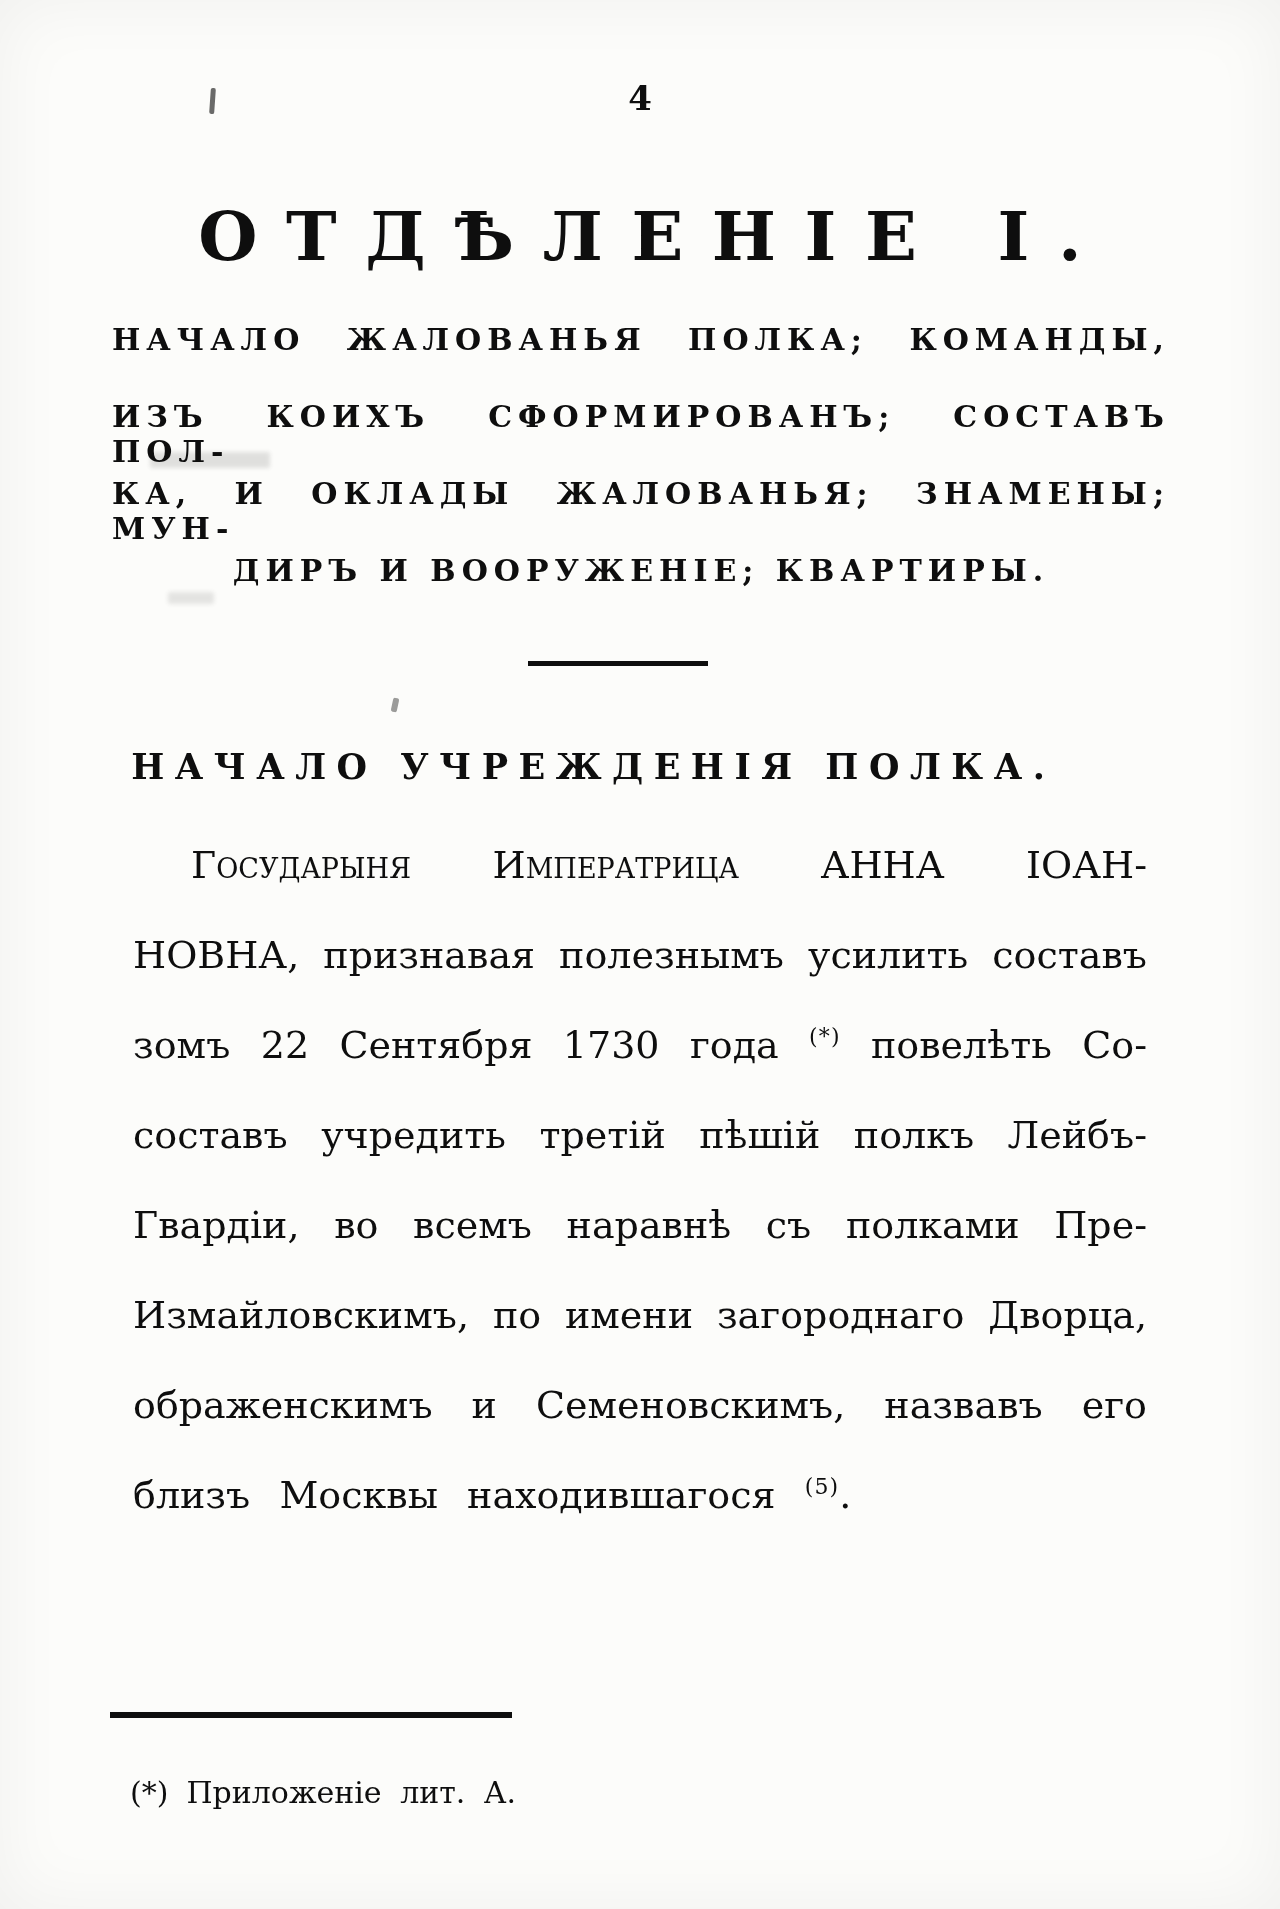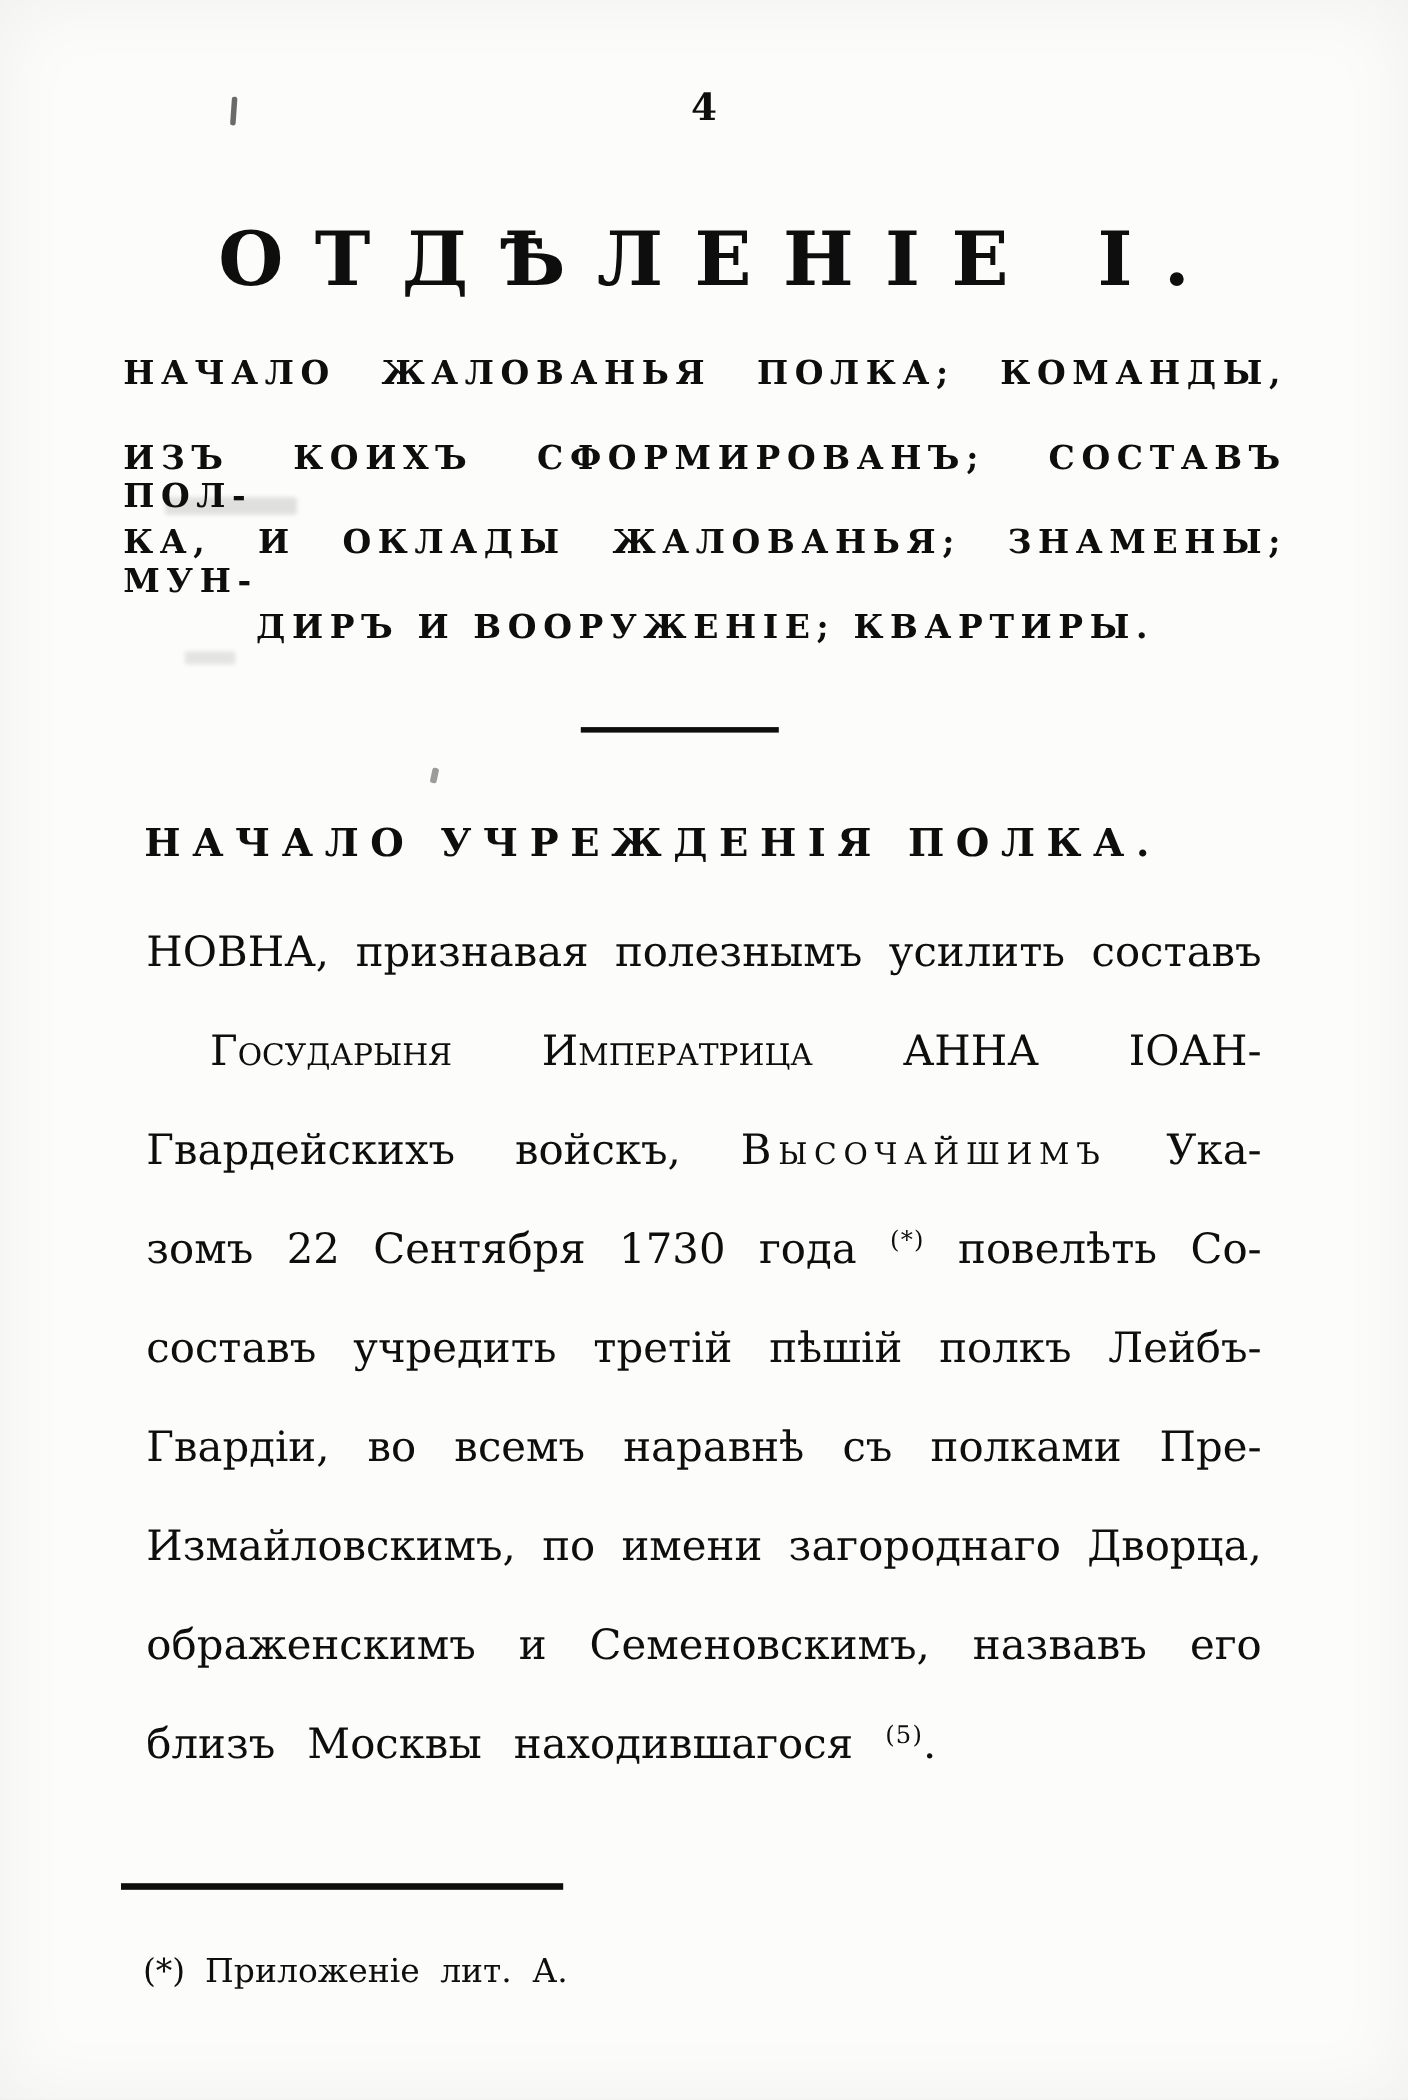--- a/index.html
+++ b/index.html
@@ -92,23 +92,22 @@
       <div class="subtitle-line">ИЗЪ КОИХЪ СФОРМИРОВАНЪ; СОСТАВЪ ПОЛ-</div>
       <div class="subtitle-line">КА, И ОКЛАДЫ ЖАЛОВАНЬЯ; ЗНАМЕНЫ; МУН-</div>
       <div class="subtitle-line">ДИРЪ И ВООРУЖЕНІЕ; КВАРТИРЫ.</div>
     </div>
 
   <div class="divider"></div>
 
   <h2 class="heading">НАЧАЛО УЧРЕЖДЕНІЯ ПОЛКА.</h2>
 
   <div class="paragraph" id="paragraph">
+      <div class="para-line indent"><span class="seg-sc">Государыня Императрица</span><span class="seg-n"> АННА ІОАН-</span></div>
       <div class="para-line"><span class="seg-n">НОВНА, признавая полезнымъ усилить составъ</span></div>
-      <div class="para-line indent"><span class="seg-sc">Государыня Императрица</span><span class="seg-n"> АННА ІОАН-</span></div>
-      <div class="para-line"><span class="seg-n">Гвардейскихъ войскъ, </span><span class="seg-scsp">Высочайшимъ</span><span class="seg-n"> Ука-</span></div>
       <div class="para-line"><span class="seg-n">зомъ 22 Сентября 1730 года </span><span class="seg-sup">(*)</span><span class="seg-n"> повелѣть Со-</span></div>
       <div class="para-line"><span class="seg-n">составъ учредить третій пѣшій полкъ Лейбъ-</span></div>
       <div class="para-line"><span class="seg-n">Гвардіи, во всемъ наравнѣ съ полками Пре-</span></div>
       <div class="para-line"><span class="seg-n">Измайловскимъ, по имени загороднаго Дворца,</span></div>
       <div class="para-line"><span class="seg-n">ображенскимъ и Семеновскимъ, назвавъ его</span></div>
       <div class="para-line last"><span class="seg-n">близъ Москвы находившагося </span><span class="seg-sup">(5)</span><span class="seg-n">.</span></div>
     </div>
 
   <div class="footnote-rule"></div>
 

